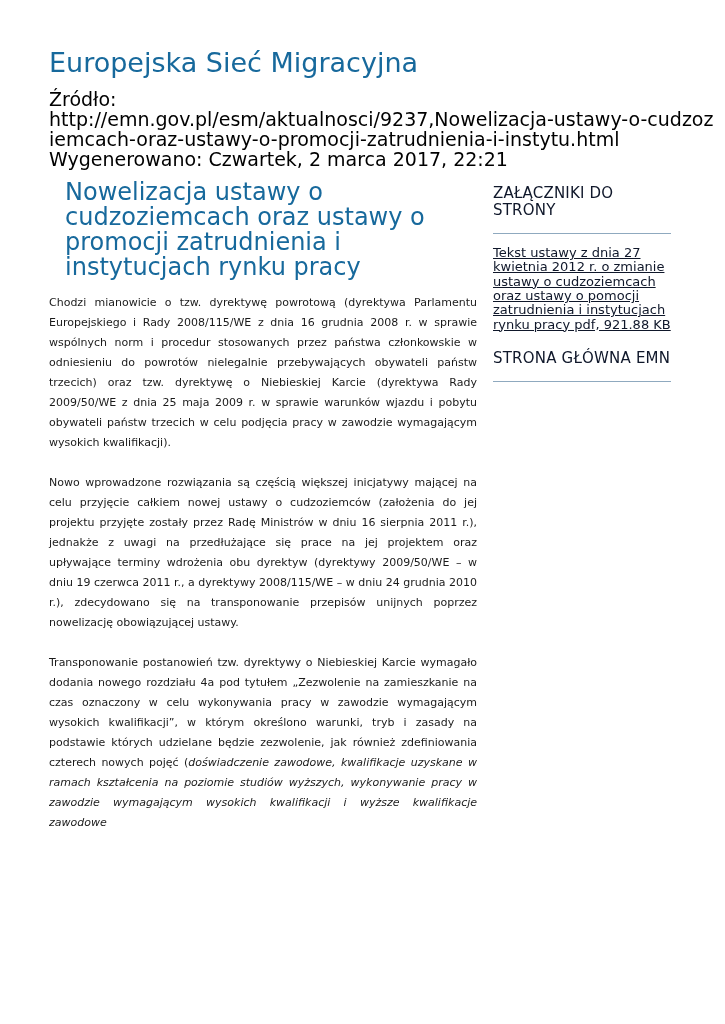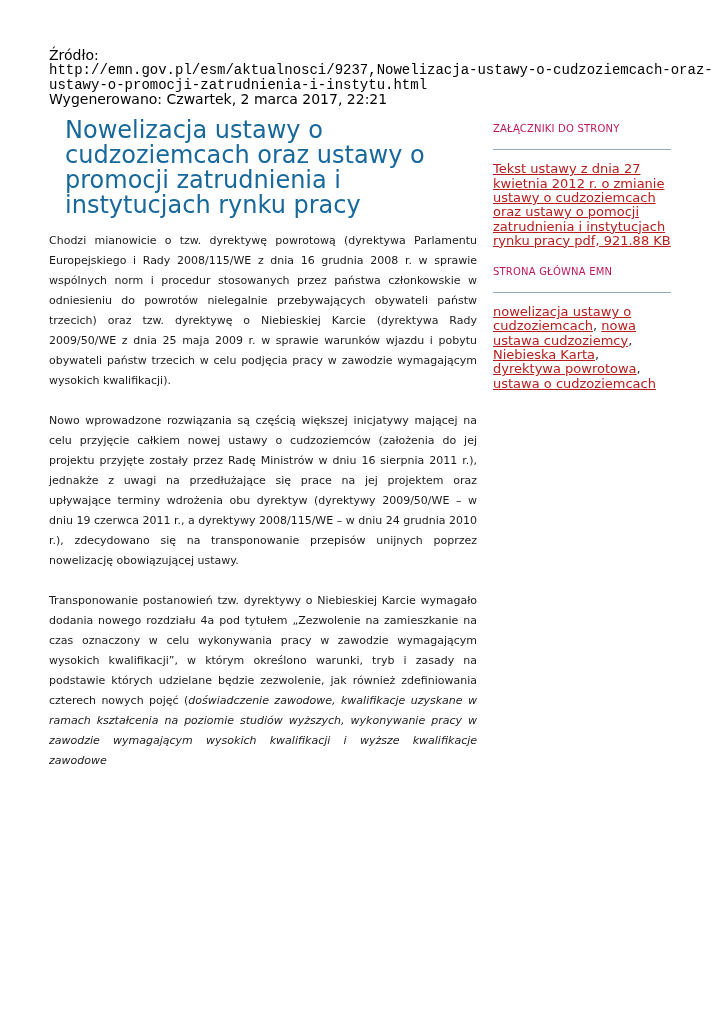--- a/index.html
+++ b/index.html
@@ -18,28 +18,27 @@
 
   
   .site-title {
     font-size: 27px;
     font-weight: 400;
     color: #17699c;
     margin: 0 0 11px 0;
     line-height: 1.1;
   }
   .meta {
-    font-size: 14px;
+    font-size: 19px;
     line-height: 1.06;
     color: #000000;
     max-width: 670px;
   }
   .meta .url {
     word-break: break-all;
-    font-family: Liberation Mono, monospace;
   }
 
   
   .content {
     display: flex;
     gap: 16px;
     margin-top: 11px;
   }
   .main-col { width: 428px; flex: 0 0 428px; }
   .side-col { width: 178px; flex: 0 0 178px; padding-top: 5px; }
@@ -61,50 +60,51 @@
   .body-p {
     font-size: 11px;
     line-height: 20px;
     text-align: justify;
     margin: 0 0 20px 0;
   }
   .body-p i { font-style: italic; }
 
   
   .sb-heading {
-    font-size: 10px;
+    font-size: 15px;
     font-weight: 400;
-    color: #be185d;
+    color: #0f172a;
     letter-spacing: 0.2px;
     margin: 0 0 15px 0;
     line-height: 1.1;
   }
   .sb-rule {
     border: none;
     border-top: 1px solid #8fa9bf;
     margin: 0 0 12px 0;
     width: 100%;
   }
   .sb-block {
     font-size: 13px;
     line-height: 1.1;
     margin: 0 0 18px 0;
   }
   a.sb-link {
-    color: #b91c1c;
+    color: #0f172a;
     text-decoration: underline;
     cursor: pointer;
   }
   .sep { color: #333333; }
 </style>
 </head>
 <body>
 
 <div class="page">
 
+  <h1 class="site-title">Europejska Sieć Migracyjna</h1>
 
   <div class="meta">
     <div>Źródło:</div>
     <div class="url">http://emn.gov.pl/esm/aktualnosci/9237,Nowelizacja-ustawy-o-cudzoziemcach-oraz-ustawy-o-promocji-zatrudnienia-i-instytu.html</div>
     <div>Wygenerowano: Czwartek, 2 marca 2017, 22:21</div>
   </div>
 
   <div class="content">
 
     <div class="main-col">
@@ -124,17 +124,16 @@
       <h3 class="sb-heading">ZAŁĄCZNIKI DO STRONY</h3>
       <hr class="sb-rule">
 
       <div class="sb-block">
         <a class="sb-link">Tekst ustawy z dnia 27 kwietnia 2012 r. o zmianie ustawy o cudzoziemcach oraz ustawy o pomocji zatrudnienia i instytucjach rynku pracy pdf, 921.88 KB</a>
       </div>
 
       <h3 class="sb-heading">STRONA GŁÓWNA EMN</h3>
       <hr class="sb-rule">
 
-      <div class="sb-block"><a class="sb-link">nowelizacja ustawy o cudzoziemcach</a><span class="sep">, </span><a class="sb-link">nowa ustawa cudzoziemcy</a><span class="sep">, </span><a class="sb-link">Niebieska Karta</a><span class="sep">, </span><a class="sb-link">dyrektywa powrotowa</a><span class="sep">, </span><a class="sb-link">ustawa o cudzoziemcach</a></div>
 
     </div>
   </div>
 </div>
 
 </body></html>

